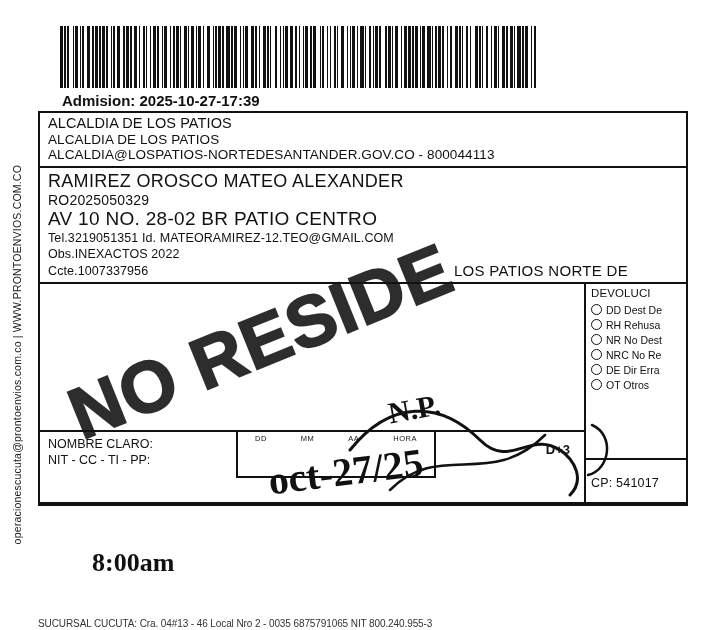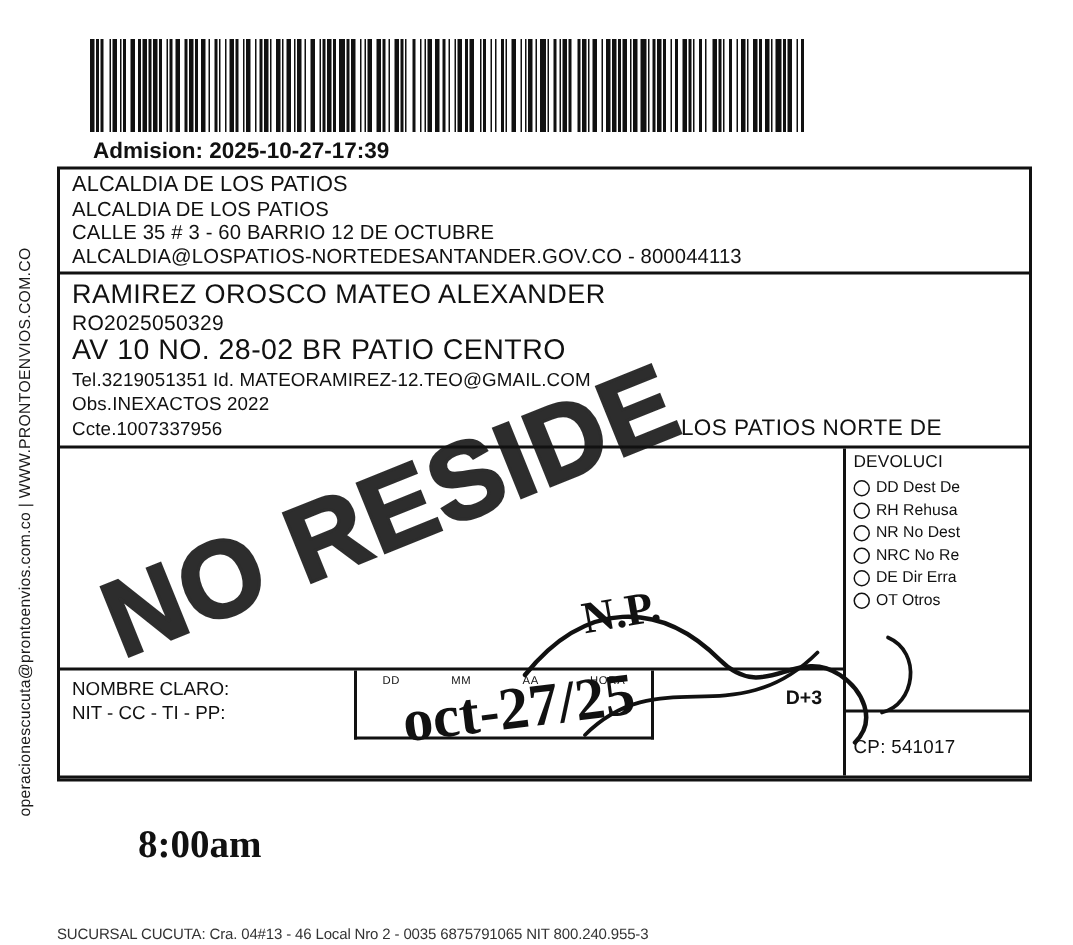--- a/index.html
+++ b/index.html
@@ -197,21 +197,21 @@
     font-weight: 600;
   }
   .hw-time {
     left: 92px;
     top: 548px;
     font-size: 26px;
     font-weight: 600;
   }
 
   .dev-area {
-    width: 122px;
+    width: 100px;
     position: relative;
     box-sizing: border-box;
   }
   .dev-title {
     font-size: 11.5px;
     padding: 3px 0 2px 5px;
     letter-spacing: 0.1px;
     white-space: nowrap;
   }
   .dev-opt {
@@ -542,21 +542,20 @@
 
   <div class="guia-row">
     <div class="admision">Admision: 2025-10-27-17:39</div>
   </div>
 
   <div class="frame">
 
     <div class="sec">
       <div class="sender-line big">ALCALDIA DE LOS PATIOS</div>
       <div class="sender-line">ALCALDIA DE LOS PATIOS</div>
-      <div class="sender-line">CALLE 35 # 3 - 60 BARRIO 12 DE OCTUBRE</div>
       <div class="sender-line">ALCALDIA@LOSPATIOS-NORTEDESANTANDER.GOV.CO - 800044113</div>
     </div>
 
     <div class="sec">
       <div class="rcpt-name">RAMIREZ OROSCO MATEO ALEXANDER</div>
       <div class="rcpt-ro">RO2025050329</div>
       <div class="rcpt-addr">AV 10 NO. 28-02 BR PATIO CENTRO</div>
       <div class="rcpt-small">Tel.3219051351 Id. MATEORAMIREZ-12.TEO@GMAIL.COM</div>
       <div class="rcpt-small">Obs.INEXACTOS 2022</div>
       <div class="rcpt-city-row">

